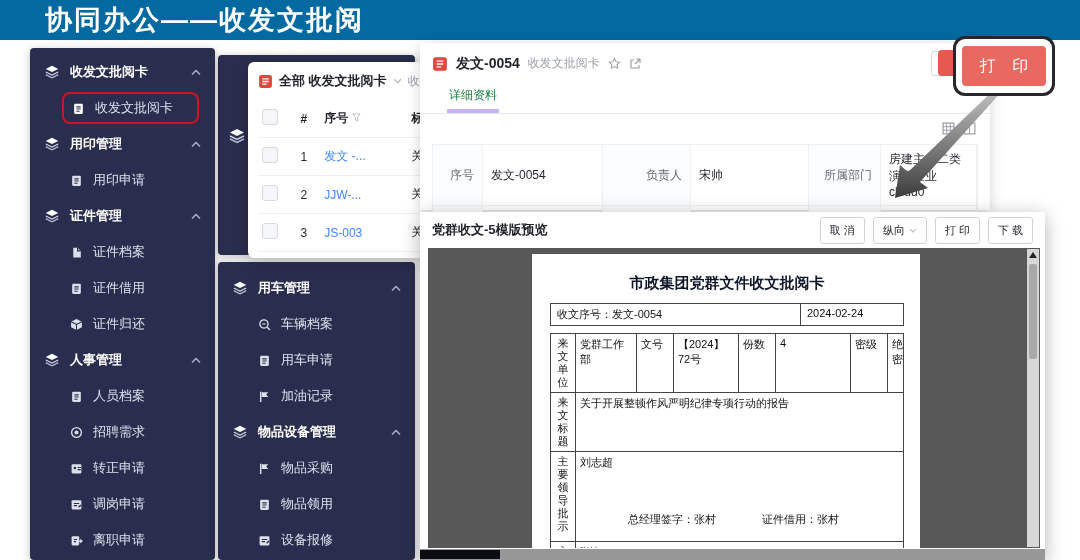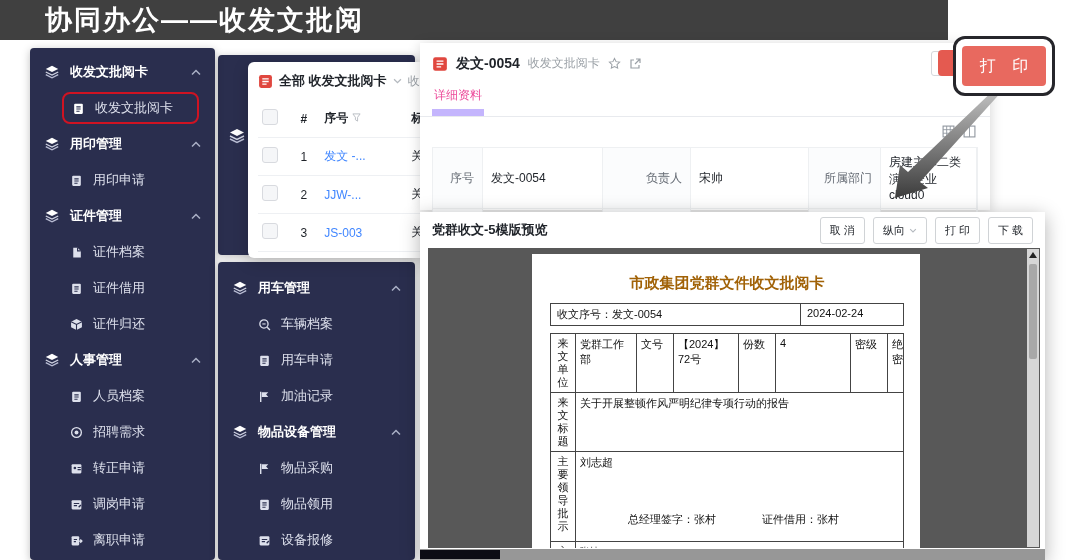--- a/index.html
+++ b/index.html
@@ -1,19 +1,19 @@
 <!DOCTYPE html>
 <html><head>
 <meta charset="utf-8">
 <style>
   html,body{margin:0;padding:0;background:#fff;font-family:"Liberation Sans","DejaVu Sans",sans-serif;}
   .stage{position:relative;width:1080px;height:560px;background:#fff;overflow:hidden;}
 
   
-  .banner{position:absolute;left:0;top:0;width:948px;height:40px;background:#404040;z-index:2;}
+  .banner{position:absolute;left:0;top:0;width:1080px;height:40px;background:#0369a1;z-index:2;}
   .banner .title{color:#fff;font-size:27px;font-weight:bold;line-height:40px;padding-left:45px;letter-spacing:2px;}
 
   
   .navpanel{position:absolute;background:#2a2e4e;border-radius:4px;z-index:1;box-shadow:0 2px 8px rgba(0,0,0,.25);}
   #panelA{left:30px;top:48px;width:185px;height:512px;padding-top:6px;box-sizing:border-box;}
   #panelB{left:218px;top:55px;width:197px;height:200px;}
   #panelC{left:218px;top:262px;width:197px;height:298px;padding-top:8px;box-sizing:border-box;}
   .nav-group{height:36px;display:flex;align-items:center;gap:10px;padding:0 14px;color:#ffffff;font-size:13px;font-weight:bold;}
   .nav-group .chev{margin-left:auto;}
   .nav-item{height:36px;display:flex;align-items:center;gap:10px;padding:0 10px 0 40px;color:#dde0ec;font-size:13px;box-sizing:border-box;}
@@ -36,21 +36,21 @@
   
   .detail{position:absolute;left:420px;top:43px;width:570px;height:167px;background:#fff;z-index:4;
           box-shadow:0 2px 12px rgba(0,0,0,.18);box-sizing:border-box;}
   .d-head{display:flex;align-items:center;gap:8px;padding:8px 12px 6px 12px;}
   .d-title{font-size:14px;font-weight:bold;color:#1f2329;}
   .d-type{font-size:12px;color:#9aa0a6;}
   .d-head .spacer{flex:1;}
   .btn-close{border:1px solid #d5d8dc;border-radius:3px;background:#fff;font-size:11px;color:#1f2329;padding:4px 10px;}
   .red-frag{position:absolute;left:938px;top:50px;width:24px;height:26px;background:#e45a50;border-radius:4px;z-index:4;}
   .d-tabs{border-bottom:1px solid #e8eaee;padding:0 12px;}
-  .d-tab{display:inline-block;color:#ec4899;font-size:12px;padding:5px 2px;border-bottom:7px solid #c4b5fd;}
+  .d-tab{display:inline-block;color:#15803d;font-size:12px;padding:5px 2px;border-bottom:4px solid #c4b5fd;margin-left:15px;}
   .d-body{position:relative;padding:6px 12px 0 12px;}
   .grid-icons{position:absolute;right:14px;top:8px;display:flex;gap:8px;color:#8f959e;}
   .fgrid{display:grid;grid-template-columns:50px 120px 88px 118px 72px 1fr;border:1px solid #eef0f2;margin-top:24px;font-size:12px;}
   .fgrid>div{border-right:1px solid #eef0f2;border-bottom:1px solid #eef0f2;padding:6px 8px;box-sizing:border-box;min-height:27px;display:flex;align-items:center;}
   .flabel{justify-content:flex-end;color:#646a73;background:#fbfcfd;text-align:right;}
   .fval{color:#1f2329;}
   .r3{min-height:50px;}
   .opinion{line-height:1.35;display:block;padding-top:5px;}
   .att-cell{display:block;position:relative;padding:3px 8px;}
   .batch{position:absolute;right:6px;top:2px;color:#4086ff;font-size:11px;}
@@ -68,21 +68,21 @@
   .modal{position:absolute;left:420px;top:212px;width:625px;height:348px;background:#fff;z-index:5;
          box-shadow:0 4px 18px rgba(0,0,0,.3);box-sizing:border-box;}
   .m-head{height:36px;display:flex;align-items:center;padding:0 12px;box-sizing:border-box;}
   .m-title{font-size:13px;font-weight:bold;color:#1f2329;}
   .m-btns{margin-left:auto;display:flex;gap:8px;}
   .m-btn{border:1px solid #d0d3d6;border-radius:3px;background:#fff;font-size:11px;color:#1f2329;padding:5px 9px;
          display:flex;align-items:center;gap:4px;}
   .preview{position:absolute;left:8px;right:5px;top:36px;height:300px;background:#585858;overflow:hidden;}
   .page{position:absolute;left:104px;top:6px;width:388px;height:310px;background:#fff;box-sizing:border-box;
         padding:16px 16px 0 18px;}
-  .doc-title{text-align:center;font-size:15px;font-weight:bold;color:#a16207;margin:4px 0 10px 0;}
+  .doc-title{text-align:center;font-size:15px;font-weight:bold;color:#0f172a;margin:4px 0 10px 0;}
   .serial-bar{display:flex;border:1px solid #444;font-size:11px;color:#111;}
   .serial-bar .s1{flex:1;padding:3px 6px;}
   .serial-bar .s2{width:90px;border-left:1px solid #444;padding:3px 6px;}
   table.doc{border-collapse:collapse;width:100%;margin-top:7px;font-size:11px;color:#111;table-layout:fixed;}
   table.doc td{border:1px solid #444;vertical-align:top;padding:3px 4px;}
   td.vhead{width:16px;text-align:center;word-break:break-all;line-height:13px;padding:4px 3px;}
   .signs{display:flex;gap:46px;margin:42px 0 4px 48px;}
   .tiny{font-size:9px;color:#333;}
   
   .vscroll{position:absolute;right:1px;top:1px;bottom:1px;width:12px;background:#d6d6d6;}

